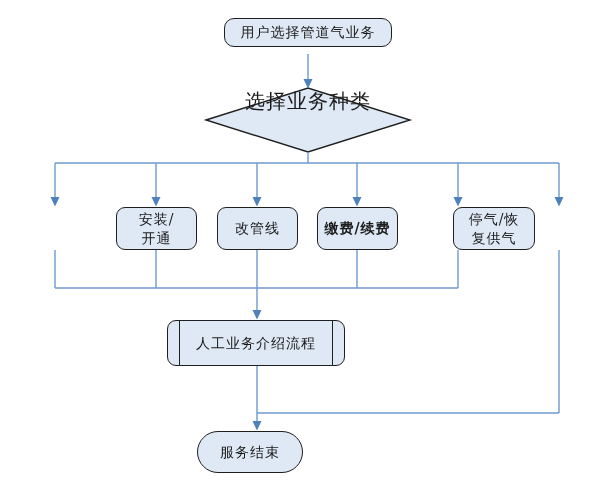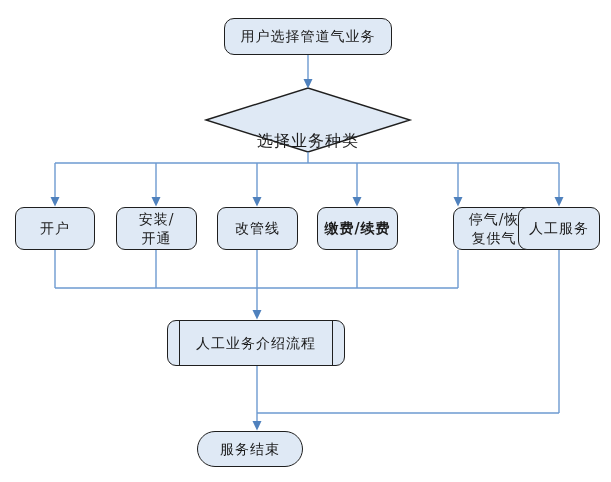--- a/index.html
+++ b/index.html
@@ -31,25 +31,25 @@
     letter-spacing: 1px;
   }
   .node-label { white-space: pre-line; }
   .terminator { border-radius: 10px; }
   .stadium { border-radius: 21px; }
   .process { border-radius: 9px; }
   .predefined { border-radius: 9px; }
   .decision-label {
     position: absolute;
     display: flex;
-    align-items: flex-end;
+    align-items: flex-start;
     justify-content: center;
     text-align: center;
     color: #1a1a1a;
-    font-size: 16px;
+    font-size: 20px;
     letter-spacing: 1px;
   }
   .predefined .bar {
     position: absolute;
     top: 0; bottom: 0;
     width: 1.4px;
     background: #1f1f1f;
   }
   .predefined .bar-left { left: 11px; }
   .predefined .bar-right { right: 11px; }
@@ -90,57 +90,51 @@
       <path d="M151.5 197 L160.5 197 L156 206.5 Z"></path>
       <path d="M252.5 197 L261.5 197 L257 206.5 Z"></path>
       <path d="M352.5 197 L361.5 197 L357 206.5 Z"></path>
       <path d="M453.5 197 L462.5 197 L458 206.5 Z"></path>
       <path d="M554.5 197 L563.5 197 L559 206.5 Z"></path>
       <path d="M252.5 310 L261.5 310 L257 319.5 Z"></path>
       <path d="M252.5 421 L261.5 421 L257 430.5 Z"></path>
     </g>
   </svg>
 
-  <div class="node terminator" style="left:224px; top:18px; width:168px; height:37px;text-align:center;">
+  <div class="node terminator" style="left:224px; top:18px; width:168px; height:29px;text-align:center;">
     <span class="node-label">用户选择管道气业务</span>
   </div>
 
   <div class="decision-label" style="left:206px; top:88px; width:204px; height:64px;">
     <span class="node-label">选择业务种类</span>
   </div>
 
-  <div class="node process" style="left:15px; top:207px; width:80px; height:43px;">
-    <span class="node-label">开户</span>
-  </div>
 
   <div class="node process" style="left:116px; top:207px; width:81px; height:43px;">
     <span class="node-label">安装/
 开通</span>
   </div>
 
   <div class="node process" style="left:217px; top:207px; width:81px; height:43px;">
     <span class="node-label">改管线</span>
   </div>
 
   <div class="node process" style="left:317px; top:207px; width:81px; height:43px;font-weight:bold;">
     <span class="node-label">缴费/续费</span>
   </div>
 
   <div class="node process" style="left:417px; top:207px; width:82px; height:43px;margin-left:36px;">
     <span class="node-label">停气/恢
 复供气</span>
   </div>
 
-  <div class="node process" style="left:518px; top:207px; width:82px; height:43px;">
-    <span class="node-label">人工服务</span>
-  </div>
 
   <div class="node predefined" style="left:167px; top:320px; width:178px; height:46px;">
     <span class="bar bar-left"></span>
     <span class="bar bar-right"></span>
     <span class="node-label">人工业务介绍流程</span>
   </div>
 
-  <div class="node stadium" style="left:197px; top:431px; width:106px; height:36px;">
+  <div class="node stadium" style="left:197px; top:431px; width:106px; height:42px;">
     <span class="node-label">服务结束</span>
   </div>
 
 </div>
 
 </body></html>

